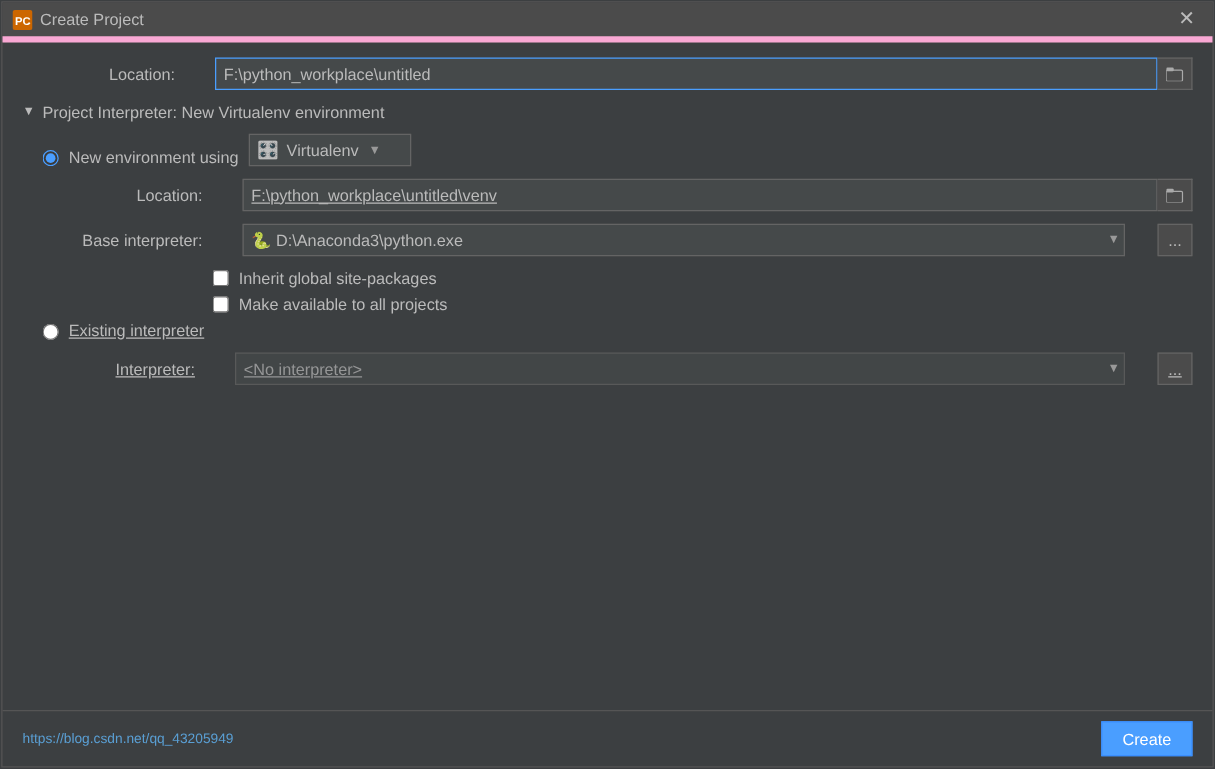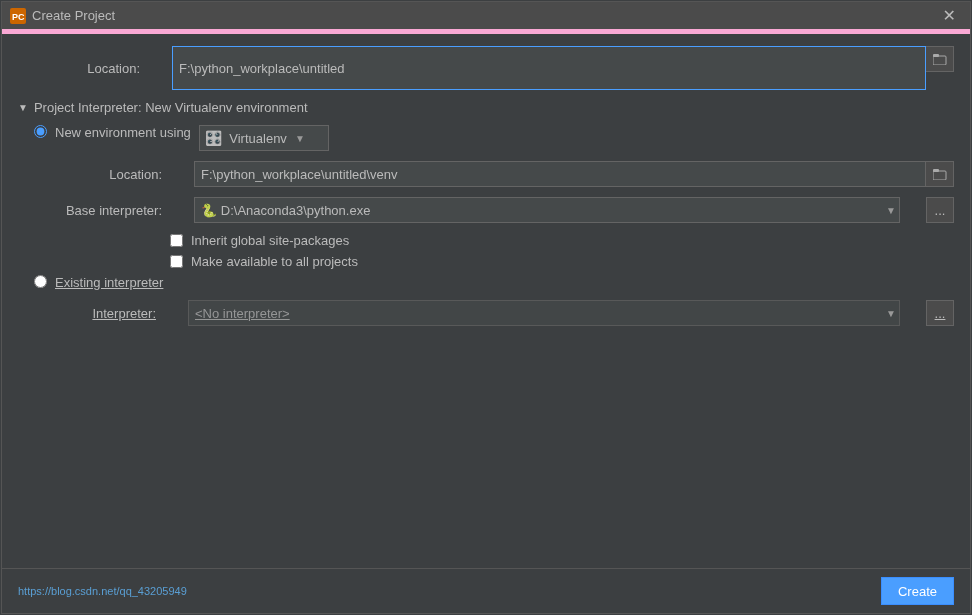--- a/index.html
+++ b/index.html
@@ -81,20 +81,21 @@
 
     .form-input {
       flex: 1;
       height: 26px;
       background: #45494a;
       border: 1px solid #646464;
       color: #bbbbbb;
       padding: 2px 6px;
       font-size: 13px;
       outline: none;
+      text-decoration: underline;
     }
 
     .browse-btn {
       width: 28px;
       height: 26px;
       background: #4b4b4b;
       border: 1px solid #646464;
       border-left: none;
       cursor: pointer;
       display: flex;
@@ -117,21 +118,21 @@
       margin-right: 6px;
       font-size: 10px;
     }
 
     .section-body {
       margin-left: 16px;
     }
 
     .radio-row {
       display: flex;
-      align-items: flex-start;
+      align-items: flex-end;
       margin-bottom: 10px;
     }
 
     .radio-input {
       margin-right: 8px;
       accent-color: #4a9eff;
       cursor: pointer;
     }
 
     .radio-label {
@@ -260,21 +261,21 @@
       height: 28px;
     }
 
     .location-input-wrapper {
       flex: 1;
       display: flex;
     }
 
     .location-input-field {
       flex: 1;
-      height: 44px;
+      height: 26px;
       background: #45494a;
       border: 1px solid #4a9eff;
       color: #bbbbbb;
       padding: 2px 6px;
       font-size: 13px;
       outline: none;
     }
   </style>
 </head>
 <body>

